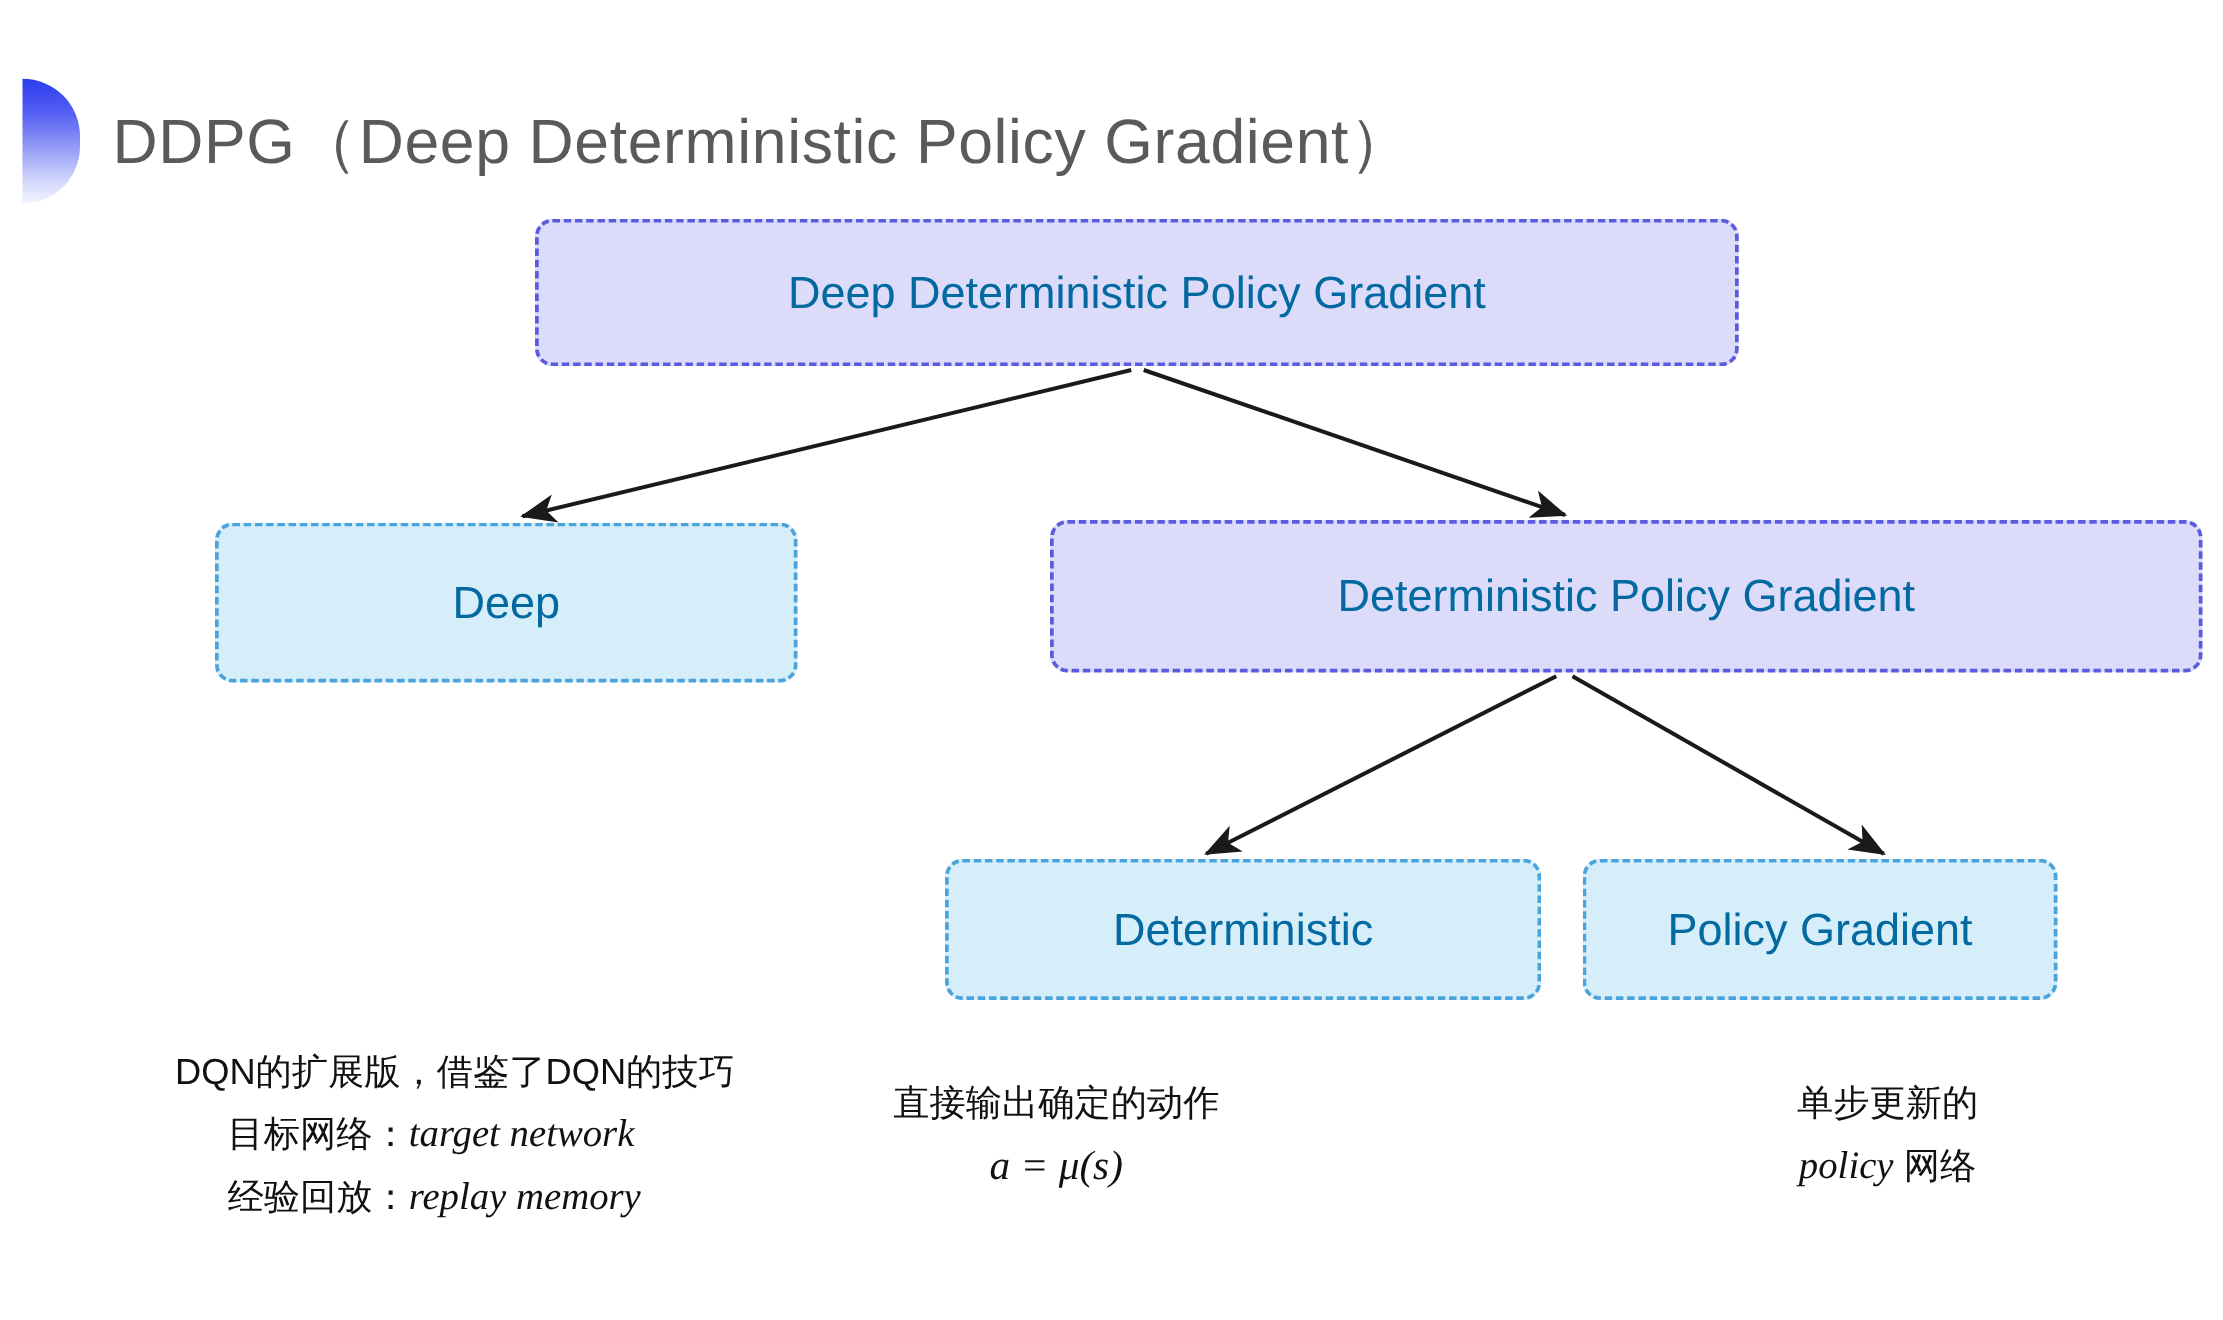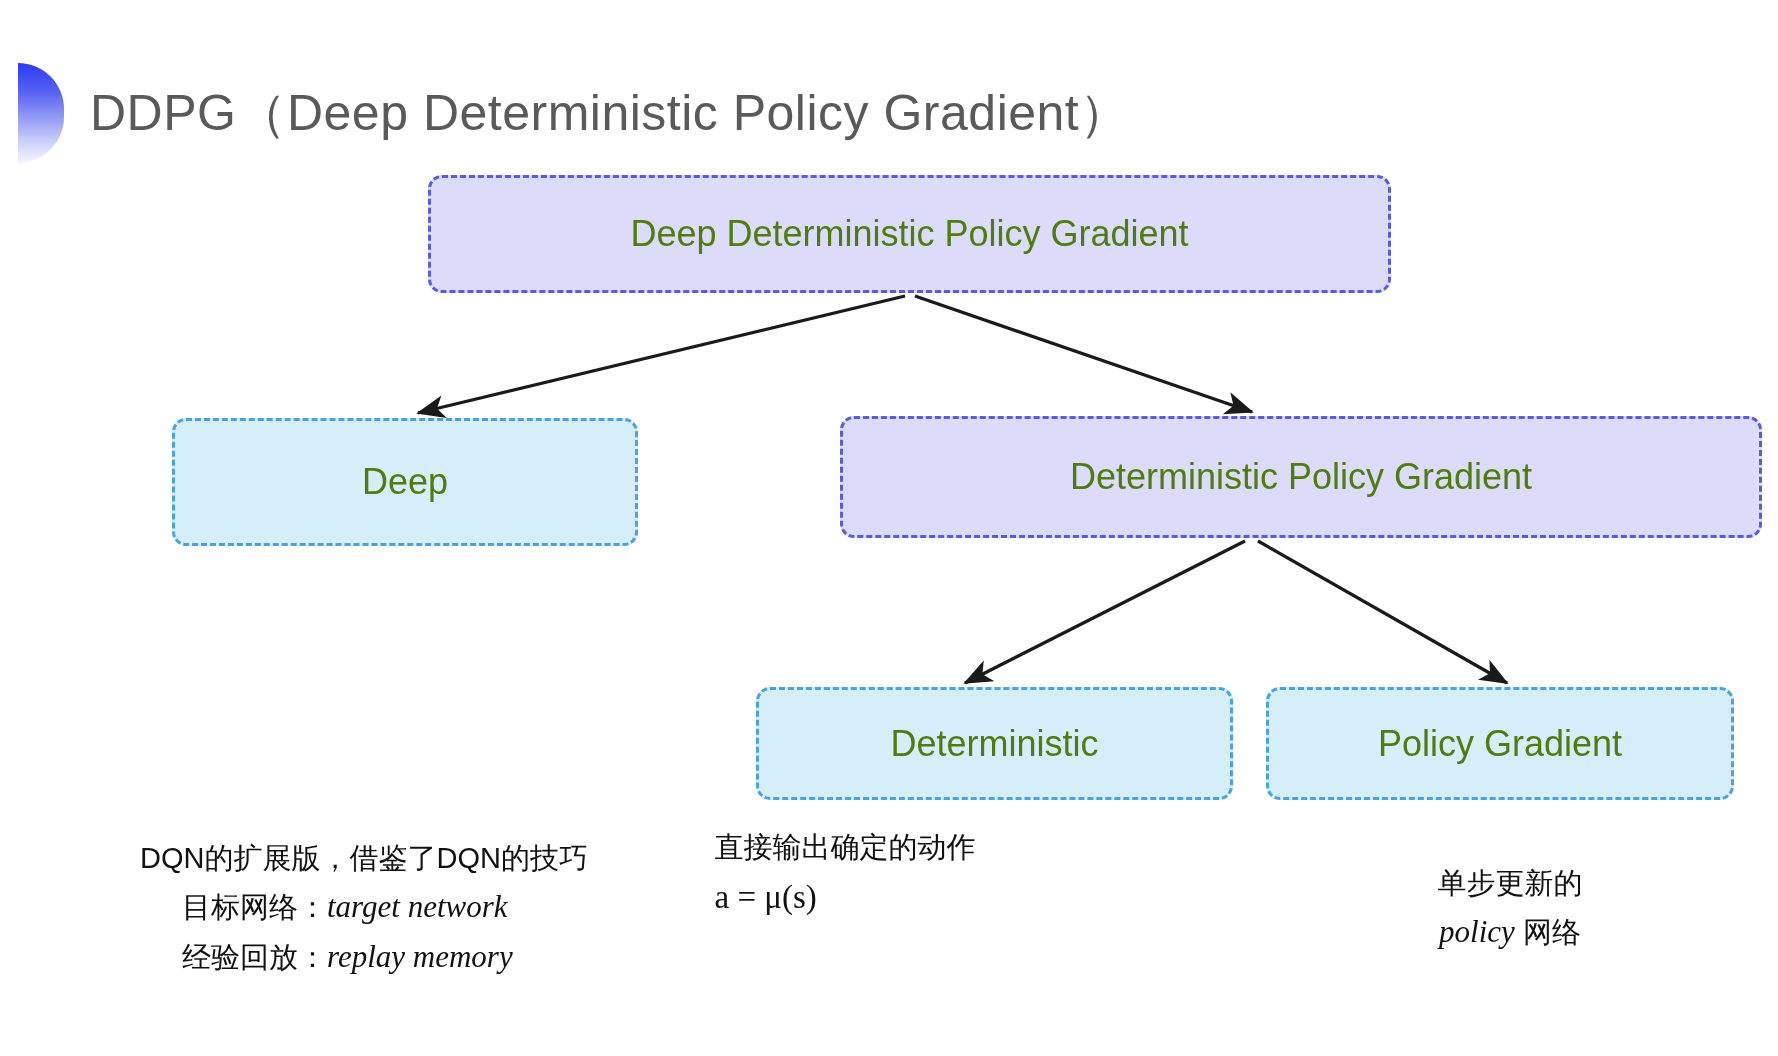--- a/index.html
+++ b/index.html
@@ -49,38 +49,38 @@
   
   .node {
     position: absolute;
     box-sizing: border-box;
     display: flex;
     align-items: center;
     justify-content: center;
     text-align: center;
     border-radius: 14px;
     font-size: 36px;
-    color: #4d7c0f;
+    color: #0369a1;
     font-weight: 400;
     line-height: 1.1;
   }
   .node.purple {
     background: #dcdcfa;
     border: 3px dashed #5b5be0;
   }
   .node.blue {
     background: #d6eefa;
     border: 3px dashed #4ba3dc;
   }
 
   #node-root   { left: 428px; top: 175px;  width: 963px; height: 118px; }
   #node-deep   { left: 172px; top: 418px;  width: 466px; height: 128px; }
   #node-dpg    { left: 840px; top: 416px;  width: 922px; height: 122px; }
   #node-det    { left: 716px; top: 687px;  width: 477px; height: 113px; margin-left: 40px; }
-  #node-pg     { left: 1266px; top: 687px; width: 468px; height: 113px; }
+  #node-pg     { left: 1266px; top: 687px; width: 380px; height: 113px; }
 
   
   #arrows {
     position: absolute;
     left: 0;
     top: 0;
     width: 1778px;
     height: 1056px;
     pointer-events: none;
   }
@@ -98,24 +98,25 @@
     font-family: "Liberation Serif", serif;
     font-style: italic;
     font-size: 31px;
   }
   #cap-deep   { left: 140px; top: 835px; text-align: left; }
   #cap-deep .line { display: block; }
   #cap-deep .line.l1 { margin-left: 0px; }
   #cap-deep .line.l2 { margin-left: 42px; }
   #cap-deep .line.l3 { margin-left: 42px; }
 
-  #cap-det    { left: 845px; top: 824px; text-align: left; transform: translateX(-50%); }
+  #cap-det    { left: 845px; top: 860px; text-align: center; transform: translateX(-50%); }
   #cap-det .line { display: block; }
   #cap-det .formula {
     font-family: "Liberation Serif", serif;
+    font-style: italic;
     font-size: 33px;
   }
 
   #cap-pg     { left: 1500px; top: 860px; text-align: center; transform: translateX(-50%); }
   #cap-pg .line { display: block; margin-left: 20px; }
 </style>
 </head>
 <body>
 
 <div id="slide">

